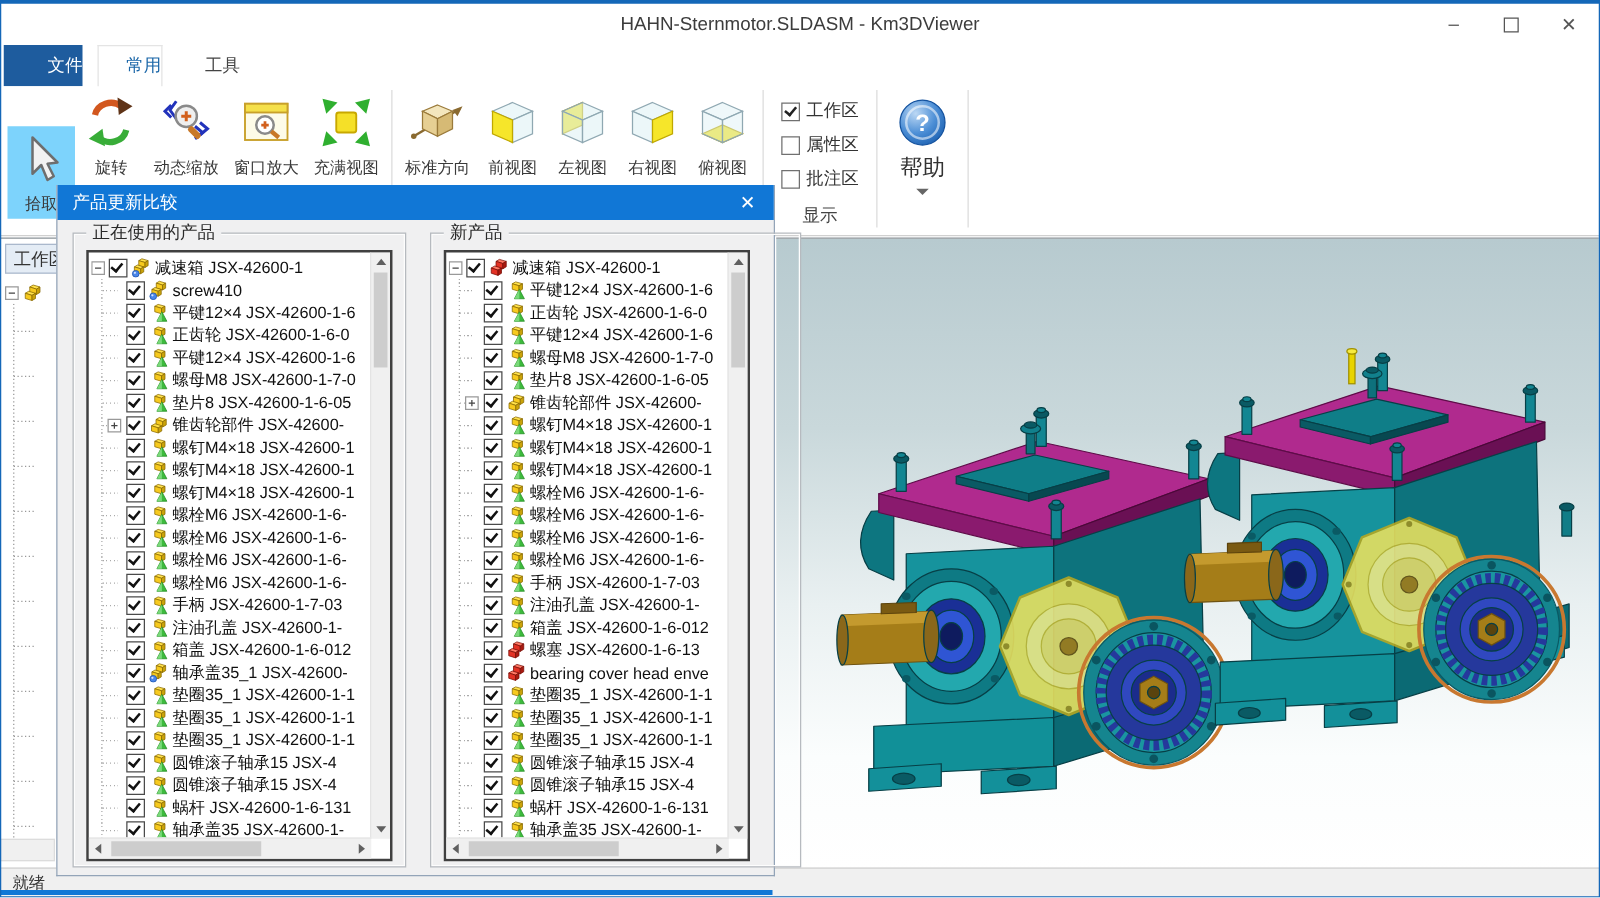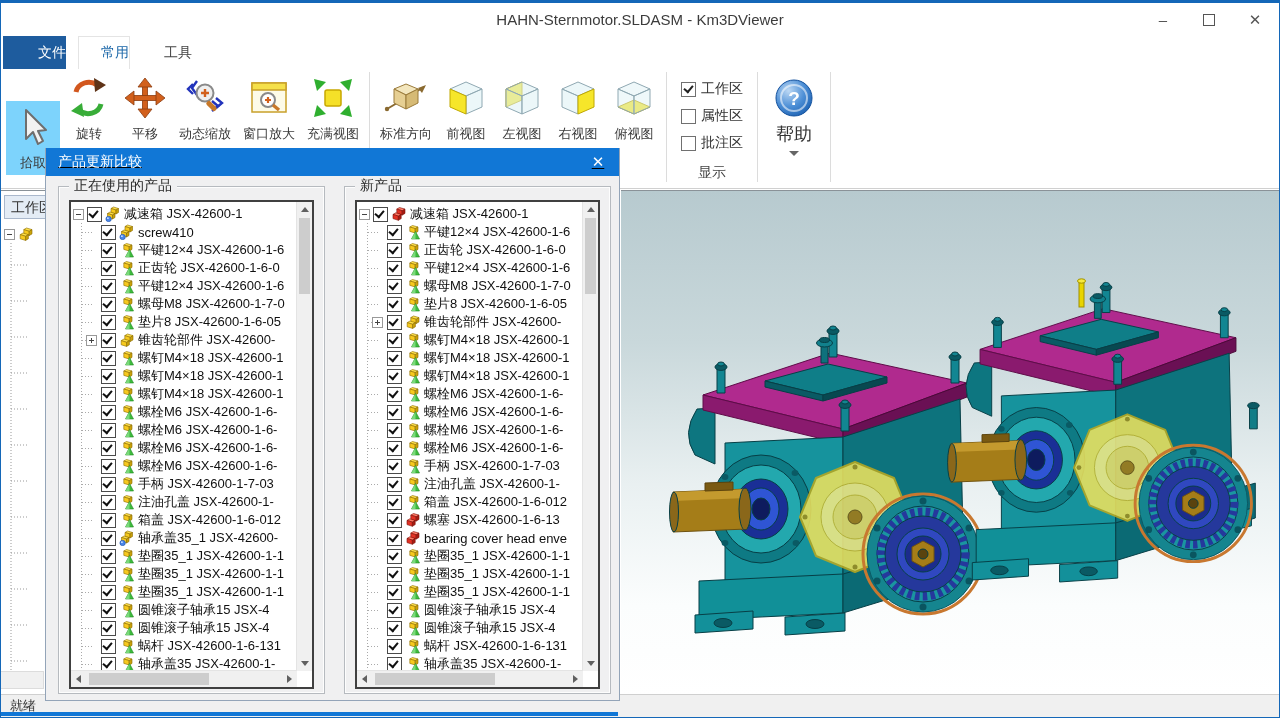--- a/index.html
+++ b/index.html
@@ -42,27 +42,27 @@
   
   .leftpanel{position:absolute;left:0;top:190px;width:140px;bottom:23px;background:#fff;border-top:1px solid #8a9298;z-index:1;}
   .lp-header{position:absolute;left:4px;top:4px;width:70px;height:24px;background:#e4ecf5;border:1px solid #aab8cc;font-size:14px;color:#333;line-height:22px;padding-left:6px;box-sizing:border-box;white-space:nowrap;overflow:hidden;}
   .lp-tree{position:absolute;left:4px;top:34px;}
   .lp-hscroll{position:absolute;left:0;right:96px;bottom:6px;height:16px;background:#f0f0f0;border:1px solid #dcdcdc;}
   .viewport{position:absolute;left:621px;top:190px;width:658px;height:505px;z-index:1;
     background:linear-gradient(#b7cacf 0%,#c9d8db 30%,#e9f0f1 58%,#fbfdfd 82%,#ffffff 100%);
     border-top:1px solid #8a9298;border-bottom:1px solid #b8b8b8;}
   
   .dialog{position:absolute;left:45px;top:148px;width:575px;height:553px;background:#f0f0f1;border:1px solid #93a4b8;border-top:none;box-sizing:border-box;z-index:5;}
-  .dlg-title{height:28px;background:#1177d6;display:flex;align-items:center;text-decoration:underline;}
+  .dlg-title{height:28px;background:#1177d6;display:flex;align-items:center;}
   .dlg-title .t{color:#fff;font-size:14px;padding-left:12px;}
   .dlg-close{margin-left:auto;width:42px;height:28px;display:flex;align-items:center;justify-content:center;color:#fff;font-size:15px;}
   .groupbox{position:absolute;top:38px;height:506px;border:1px solid #b6babf;box-shadow:inset 0 0 0 1px #fdfdfd;}
   .groupbox .gb-label{position:absolute;top:-10px;left:10px;background:#f0f0f1;padding:0 5px;font-size:14px;color:#2a2a2a;white-space:nowrap;}
   .gb-left{left:12px;width:265px;}
-  .gb-right{left:298px;width:265px;}
+  .gb-right{left:298px;width:265px;padding-left:30px;}
   .treebox{position:absolute;left:10px;top:13px;width:245px;height:489px;background:#fff;border:2px solid #404040;box-sizing:border-box;overflow:hidden;}
   .tree-rows{position:absolute;left:2px;top:3px;right:16px;bottom:17px;overflow:hidden;}
   .trow{height:18px;display:flex;align-items:center;white-space:nowrap;font-size:13px;color:#101010;}
   .lead{position:relative;height:18px;flex:0 0 auto;}
   .lead.dots{background-image:repeating-linear-gradient(to bottom,#aaa 0 1px,transparent 1px 3px),repeating-linear-gradient(to right,#aaa 0 1px,transparent 1px 3px);background-size:1px 100%,12px 1px;background-position:8px 0,9px 9px;background-repeat:no-repeat;}
   .ebox{position:absolute;top:4px;width:9px;height:9px;border:1px solid #999;background:#fff;box-sizing:content-box;}
   .ebox::before{content:"";position:absolute;left:2px;right:2px;top:4px;height:1px;background:#444;}
   .ebox.plus::after{content:"";position:absolute;top:2px;bottom:2px;left:4px;width:1px;background:#444;}
   .tcb{width:13px;height:13px;border:1px solid #4a4a4a;background:#fff;position:relative;margin-right:3px;flex:0 0 auto;}
   .tcb.checked::after{content:"";position:absolute;left:1px;top:2px;width:7px;height:4px;border-left:2px solid #111;border-bottom:2px solid #111;transform:rotate(-50deg);}
@@ -370,26 +370,20 @@
         <span class="lbl">拾取</span>
       </div>
       <div class="rbtn">
         <svg>
           <use href="#icon-rotate"></use>
         </svg>
         <span class="lbl">旋转</span>
       </div>
       <div class="rbtn">
         <svg>
-          <use href="#icon-pan"></use>
-        </svg>
-        <span class="lbl">平移</span>
-      </div>
-      <div class="rbtn">
-        <svg>
           <use href="#icon-zoom-dynamic"></use>
         </svg>
         <span class="lbl">动态缩放</span>
       </div>
       <div class="rbtn">
         <svg>
           <use href="#icon-zoom-window"></use>
         </svg>
         <span class="lbl">窗口放大</span>
       </div>

